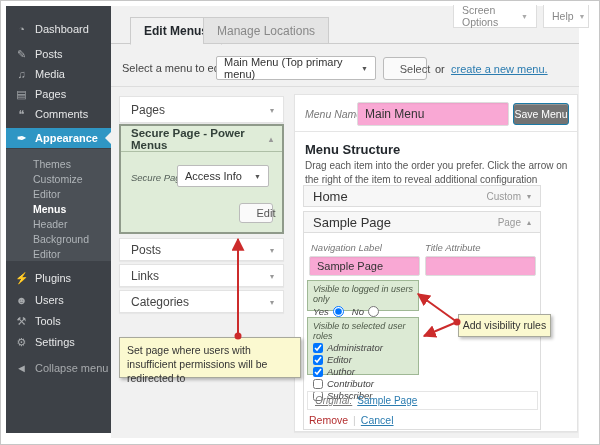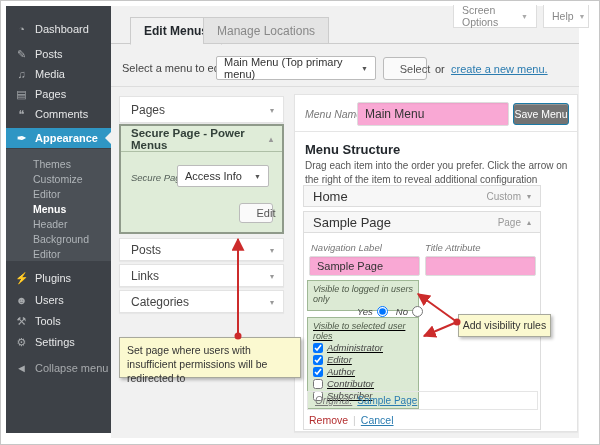--- a/index.html
+++ b/index.html
@@ -72,22 +72,22 @@
   .mi-caret { font-size: 8px; color: #999; cursor: pointer; }
 
   .mi-body { position: absolute; left: 8px; top: 138px; width: 238px; height: 197px; background: #fff; border: 1px solid #ddd; border-top: none; }
   .field-label { position: absolute; font-size: 9.5px; font-style: italic; color: #777; }
   .nav-input { position: absolute; left: 5px; top: 23px; width: 111px; height: 20px; font-size: 11px; }
   .attr-input { position: absolute; left: 121px; top: 23px; width: 111px; height: 20px; font-size: 11px; }
 
   .green-box { position: absolute; left: 3px; width: 112px; background: #dcead4; border: 1px solid #9fb895; padding: 3px 5px; }
   .gb-label { font-size: 9px; font-style: italic; color: #4e5a49; }
   .gb1 { top: 47px; height: 31px; }
-  .gb2 { top: 84px; height: 92px; text-decoration: underline; }
-  .radio-row { display: flex; align-items: center; gap: 2px; margin-top: 2px; font-size: 9.5px; font-style: italic; color: #444; margin-left: 44px; }
+  .gb2 { top: 84px; height: 58px; }
+  .radio-row { display: flex; align-items: center; gap: 2px; margin-top: 2px; font-size: 9.5px; font-style: italic; color: #444; }
   .radio-row input { width: 11px; height: 11px; margin: 0 6px 0 2px; cursor: pointer; }
   .role-row { display: flex; align-items: center; gap: 4px; margin-top: 1px; font-size: 9.5px; font-style: italic; color: #444; cursor: pointer; }
   .role-row input { width: 10px; height: 10px; margin: 0; cursor: pointer; }
 
   .original-box { position: absolute; left: 3px; top: 158px; width: 231px; height: 19px; border: 1px solid #e5e5e5; display: flex; align-items: center; gap: 5px; padding: 0 7px; font-size: 10px; }
   .orig-label { font-style: italic; color: #777; text-decoration: underline; }
   .item-actions { position: absolute; left: 5px; top: 181px; font-size: 10.5px; display: flex; gap: 5px; }
   .remove-link { color: #b32d2e; cursor: pointer; }
   .action-sep { color: #ccc; }
 

